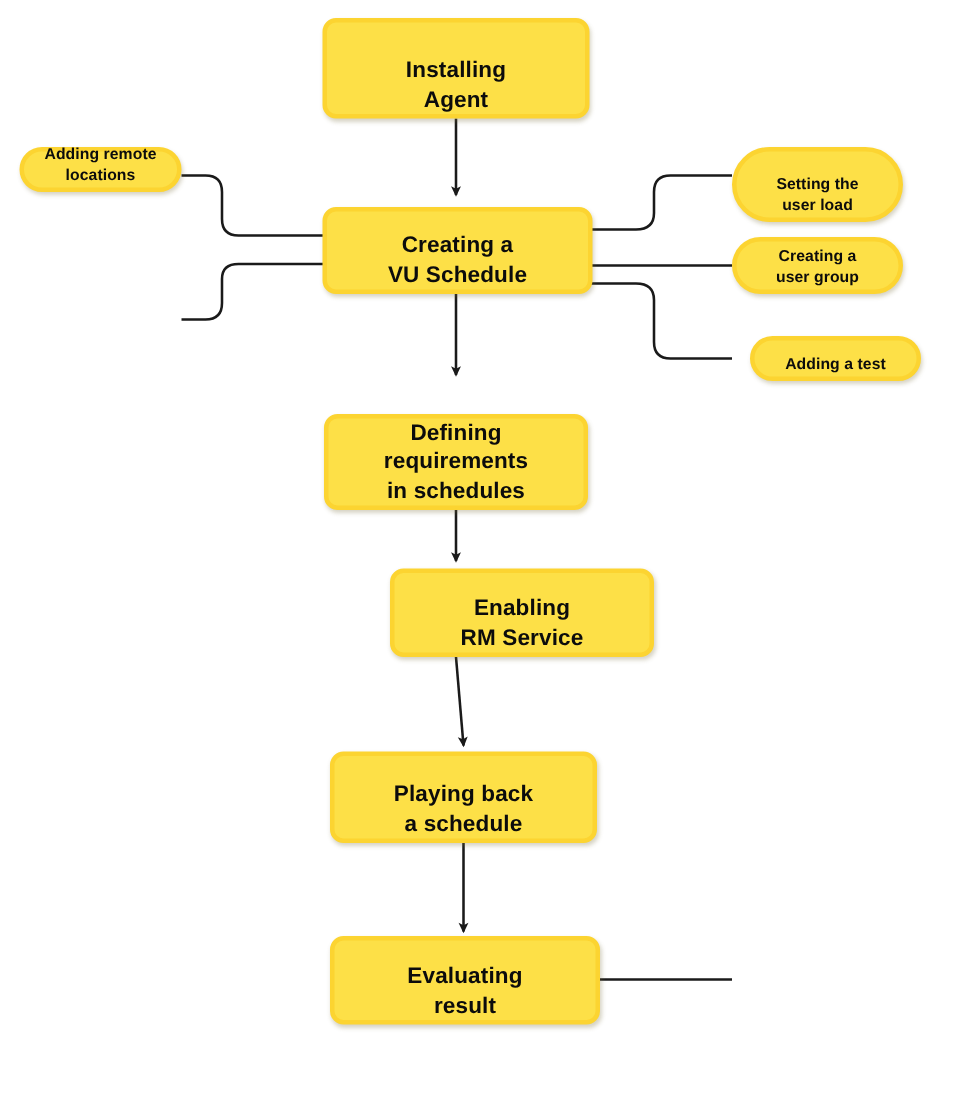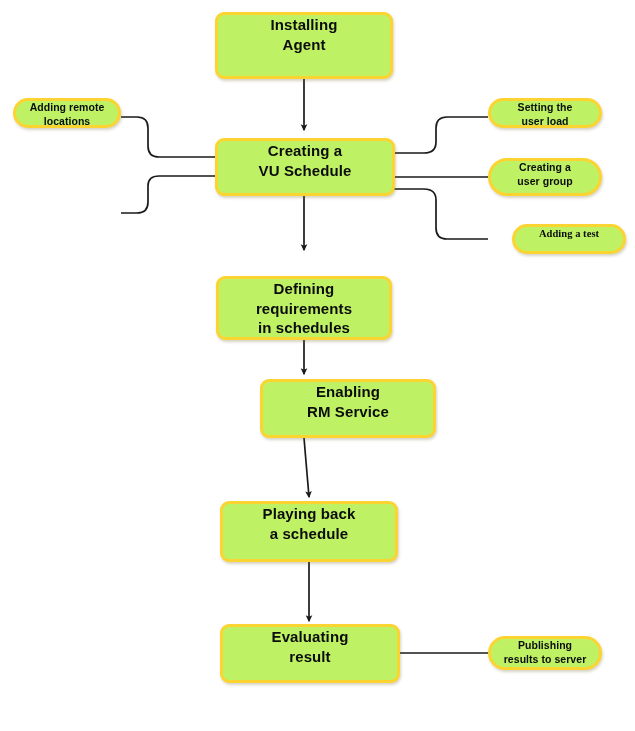--- a/index.html
+++ b/index.html
@@ -26,24 +26,24 @@
     position: absolute;
     left: 0; top: 0;
     width: 635px;
     height: 731px;
     pointer-events: none;
   }
 
   .node {
     position: absolute;
     box-sizing: border-box;
-    background: #bef264;
+    background: #fde047;
     border: 3px solid #fcd431;
     display: flex;
-    align-items: flex-start;
+    align-items: flex-end;
     justify-content: center;
     text-align: center;
     color: #0c0c0c;
     box-shadow: 1px 2px 3px rgba(120,110,60,0.30);
     z-index: 2;
   }
 
   .node-main {
     border-radius: 9px;
     font-size: 15px;
@@ -126,32 +126,28 @@
     <span class="node-label">Evaluating
 result</span>
   </div>
 
   <div class="node node-pill" style="left:13px; top:98px; width:108px; height:30px;">
     <span class="node-label">Adding remote
 locations</span>
   </div>
 
 
-  <div class="node node-pill" style="left:488px; top:98px; width:114px; height:30px;">
+  <div class="node node-pill" style="left:488px; top:98px; width:114px; height:50px;">
     <span class="node-label">Setting the
 user load</span>
   </div>
 
   <div class="node node-pill" style="left:488px; top:158px; width:114px; height:38px;">
     <span class="node-label">Creating a
 user group</span>
   </div>
 
-  <div class="node node-pill" style="left:512px; top:224px; width:114px; height:30px;font-family:Liberation Serif, serif;">
+  <div class="node node-pill" style="left:500px; top:224px; width:114px; height:30px;">
     <span class="node-label">Adding a test</span>
   </div>
 
-  <div class="node node-pill" style="left:488px; top:636px; width:114px; height:34px;">
-    <span class="node-label">Publishing
-results to server</span>
-  </div>
 
 </div>
 
 </body></html>

